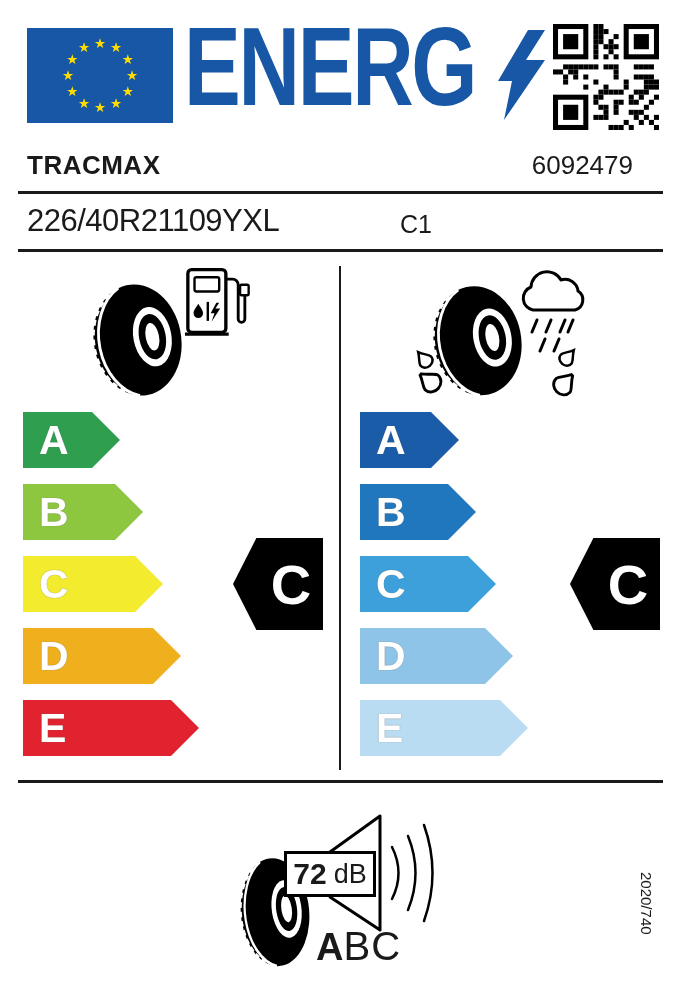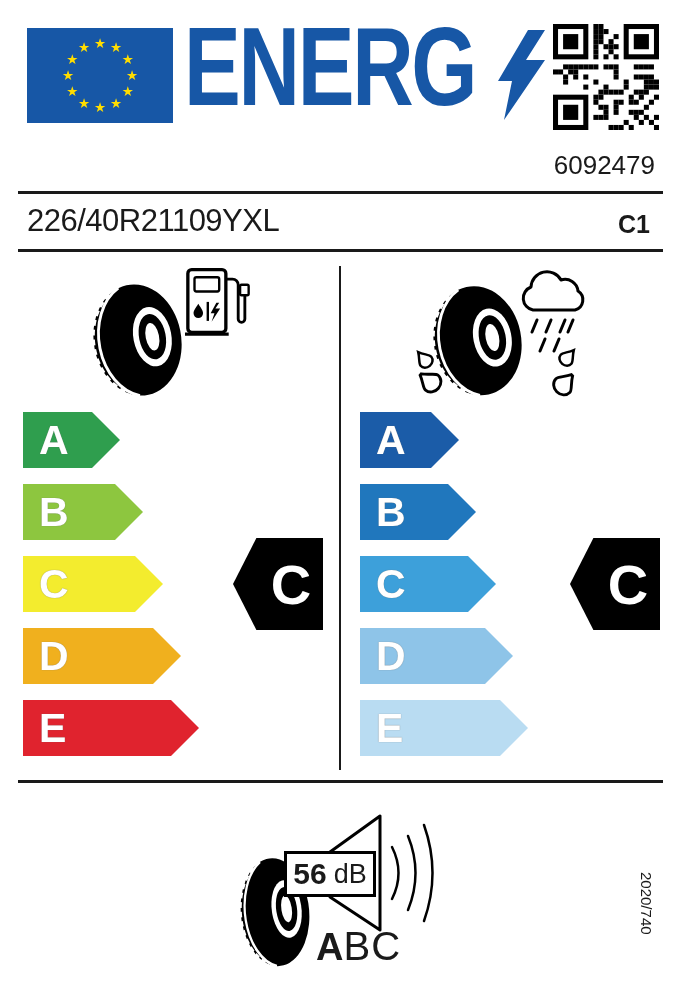--- a/index.html
+++ b/index.html
@@ -13,25 +13,25 @@
   .eu-flag{left:27px; top:28px; width:146px; height:95px;}
   .energ{
     left:184px; top:12px; font-size:112px; font-weight:bold; line-height:110px;
     letter-spacing:-3px; transform:scaleX(.76); transform-origin:left top; white-space:nowrap;
   }
   .bolt-svg{left:498px; top:30px;}
   .qr{left:553px; top:24px;}
 
   
   .supplier-name{left:27px; top:150px; font-size:26px; font-weight:bold; letter-spacing:.5px;}
-  .type-id{left:400px; top:150px; width:255px; text-align:right; font-size:26px;}
+  .type-id{left:378px; top:150px; width:255px; text-align:right; font-size:26px;}
   .rule{left:18px; width:645px; height:3px; background:#1a1a1a;}
   .rule1{top:191px;} .rule2{top:249px;} .rule3{top:780px;}
   .size-text{left:27px; top:203px; font-size:31px; letter-spacing:-.5px;}
-  .class-text{left:400px; top:210px; width:250px; text-align:right; font-size:25px;font-weight:bold;}
+  .class-text{left:400px; top:210px; width:250px; text-align:left; font-size:25px;}
 
   
   .v-divider{left:339px; top:266px; width:2px; height:504px; background:#1a1a1a;}
 
   
   .scale{top:412px;}
   .scale-left{left:23px;}
   .scale-right{left:360px;}
   .arrow{
     position:absolute; height:56px; display:flex; align-items:center;
@@ -218,20 +218,21 @@
       <rect x="5" y="5" width="25" height="25" fill="#fff"></rect>
       <rect x="10" y="10" width="15" height="15" fill="#000"></rect>
       <rect x="70" y="0" width="35" height="35" fill="#000"></rect>
       <rect x="75" y="5" width="25" height="25" fill="#fff"></rect>
       <rect x="80" y="10" width="15" height="15" fill="#000"></rect>
       <rect x="0" y="70" width="35" height="35" fill="#000"></rect>
       <rect x="5" y="75" width="25" height="25" fill="#fff"></rect>
       <rect x="10" y="80" width="15" height="15" fill="#000"></rect>
     </svg>
 
+  <div class="abs supplier-name">TRACMAX</div>
   <div class="abs type-id">6092479</div>
   <div class="abs rule rule1"></div>
   <div class="abs size-text">226/40R21109YXL</div>
   <div class="abs class-text">C1</div>
   <div class="abs rule rule2"></div>
 
   <div class="abs v-divider"></div>
 
   <svg class="abs" style="left:85px;top:256px" width="170" height="152" viewBox="0 0 170 152">
     <use href="#tyre-sym" transform="translate(5,24) scale(0.95,1.0)"></use>
@@ -319,21 +320,21 @@
       <polygon points="100,56 150,20 150,134 100,101" fill="#fff" stroke="#000" stroke-width="3" stroke-linejoin="round"></polygon>
     </g>
     <g stroke="#000" stroke-width="2.5" fill="none" stroke-linecap="round">
       <path d="M162,51 Q175,77 162,103"></path>
       <path d="M178,40 Q193,77 178,114"></path>
       <path d="M194,29 Q211,77 194,125"></path>
     </g>
   </svg>
 
   <div class="abs db-box">
-    <span class="val">56</span>
+    <span class="val">72</span>
     <span class="unit">dB</span>
   </div>
 
   <div class="abs abc">
     <span class="big">A</span>
     <span class="small">BC</span>
   </div>
 
   <div class="abs regulation">2020/740</div>
 

